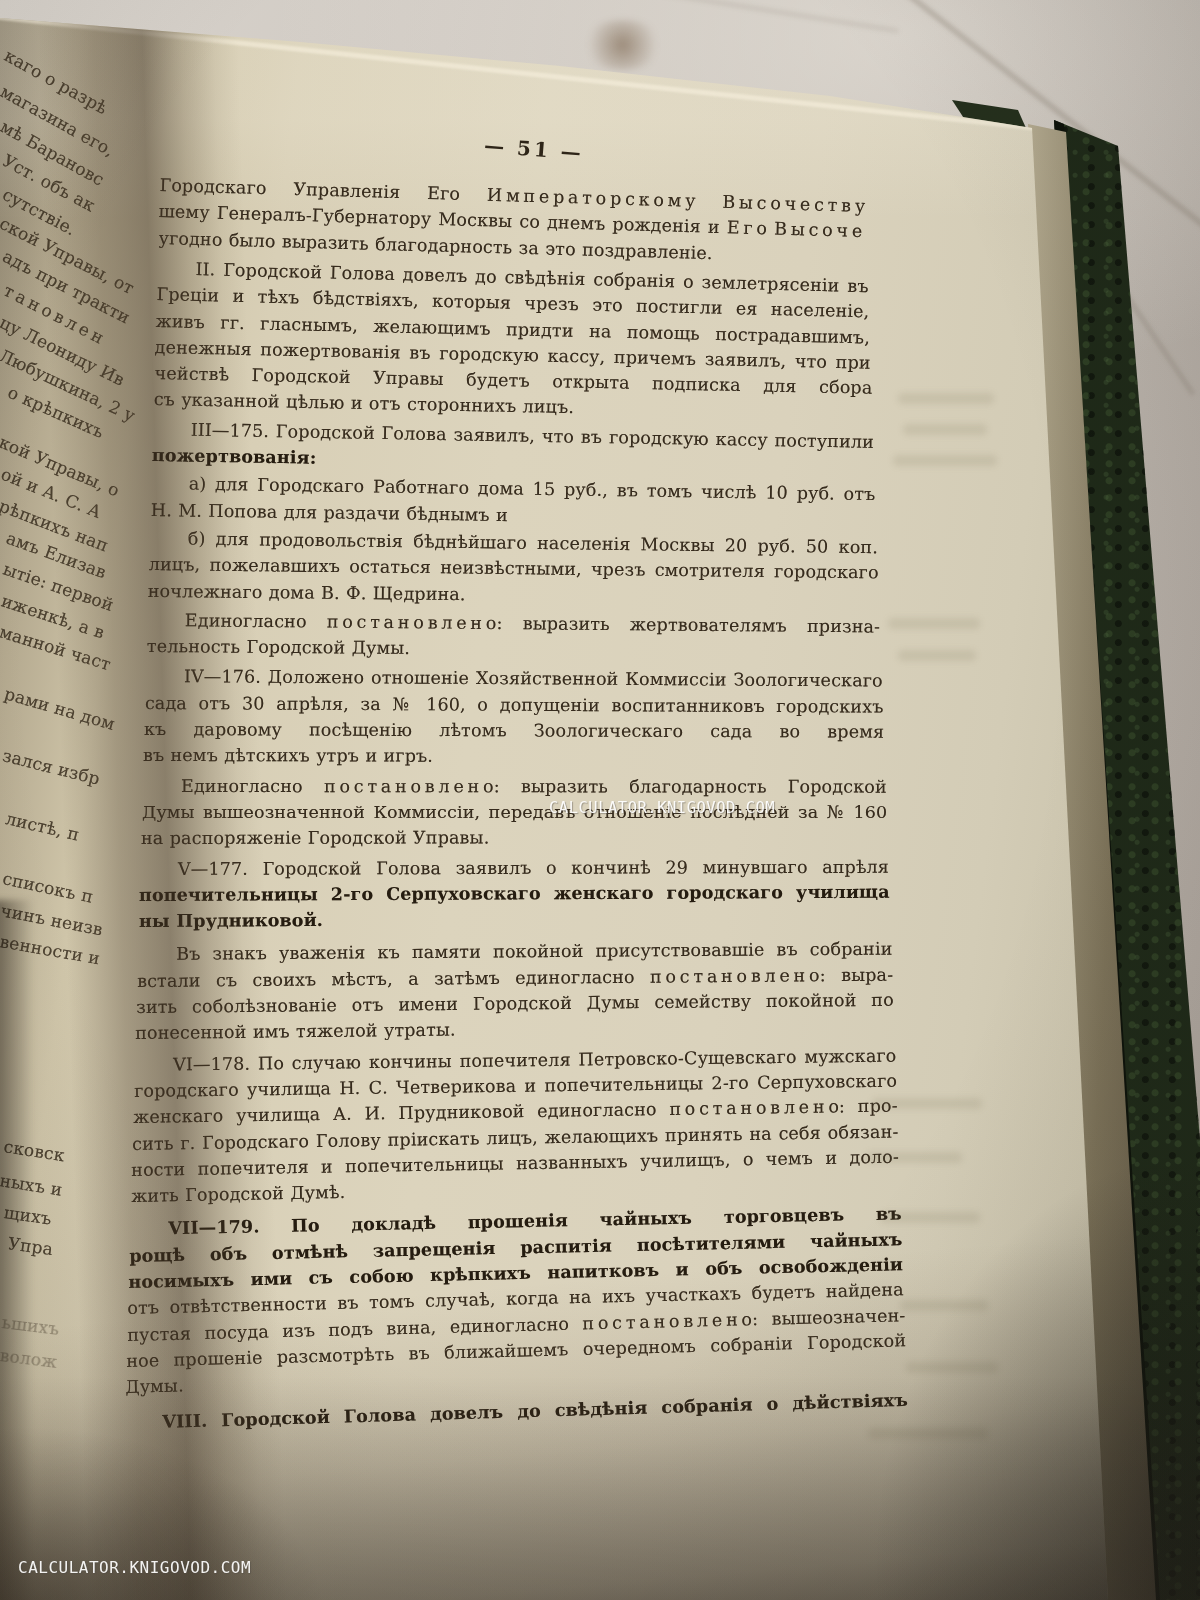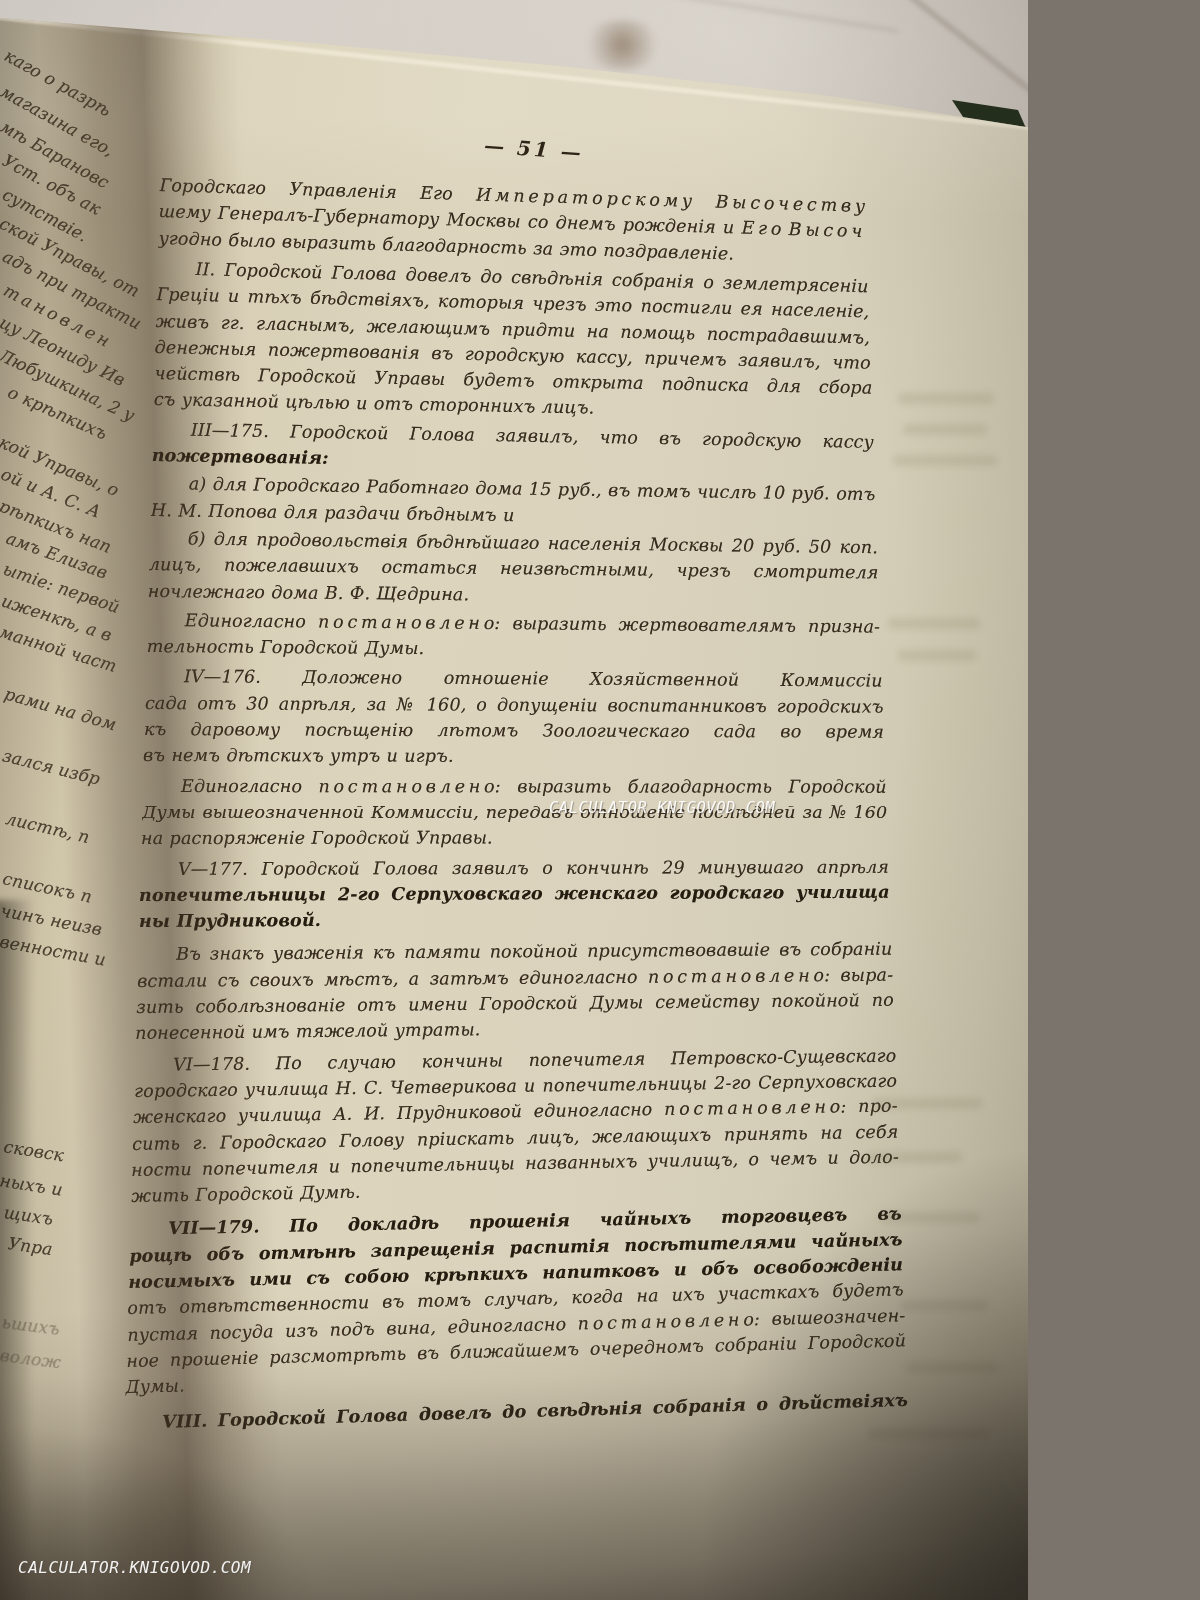--- a/index.html
+++ b/index.html
@@ -1,22 +1,21 @@
 <!DOCTYPE html>
 <html><head>
 <meta charset="utf-8">
 <style>
   html,body { margin:0; padding:0; background:#7a746c; }
   #stage {
-    position:relative; width:1028px; height:1600px; overflow:hidden;
+    position:relative; width:1200px; height:1600px; overflow:hidden;
     font-family:"DejaVu Serif", serif;
     background:
       radial-gradient(ellipse 900px 500px at 75% 2%, rgba(235,230,222,.55), transparent 70%),
       linear-gradient(105deg, #d9d4cd 0%, #d0cac3 28%, #c6c0b8 52%, #b9b2aa 74%, #a89f97 100%);
-    font-style: italic;
   }
   
   .vein { position:absolute; background:rgba(125,113,100,.45); filter:blur(2.5px); }
   .vein1 { left:880px; top:-30px; width:420px; height:4px; transform:rotate(38deg); transform-origin:0 0; }
   .vein2 { left:1010px; top:120px; width:330px; height:3px; transform:rotate(56deg); transform-origin:0 0; }
   .vein3 { left:600px; top:6px; width:300px; height:3px; transform:rotate(9deg); opacity:.5; }
   .stain { position:absolute; left:580px; top:20px; width:85px; height:50px; border-radius:50%;
            background:radial-gradient(circle, rgba(110,85,60,.55), rgba(110,85,60,0) 70%); filter:blur(3px); }
   .bg-shade { position:absolute; inset:0; pointer-events:none;
     background:

